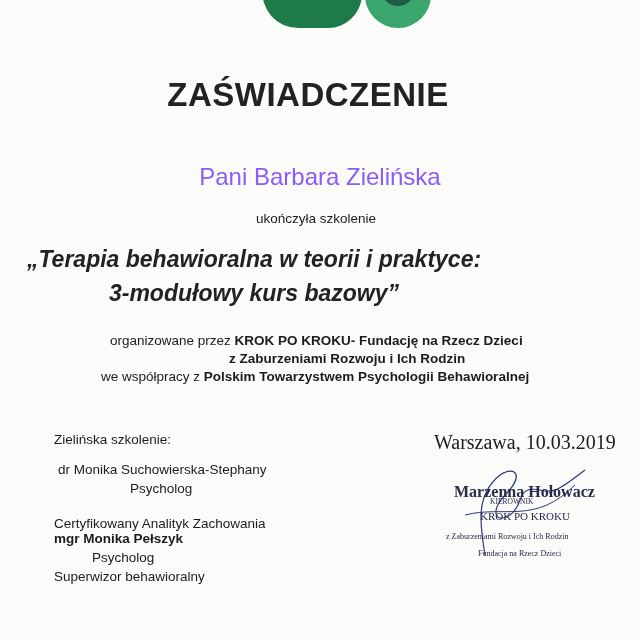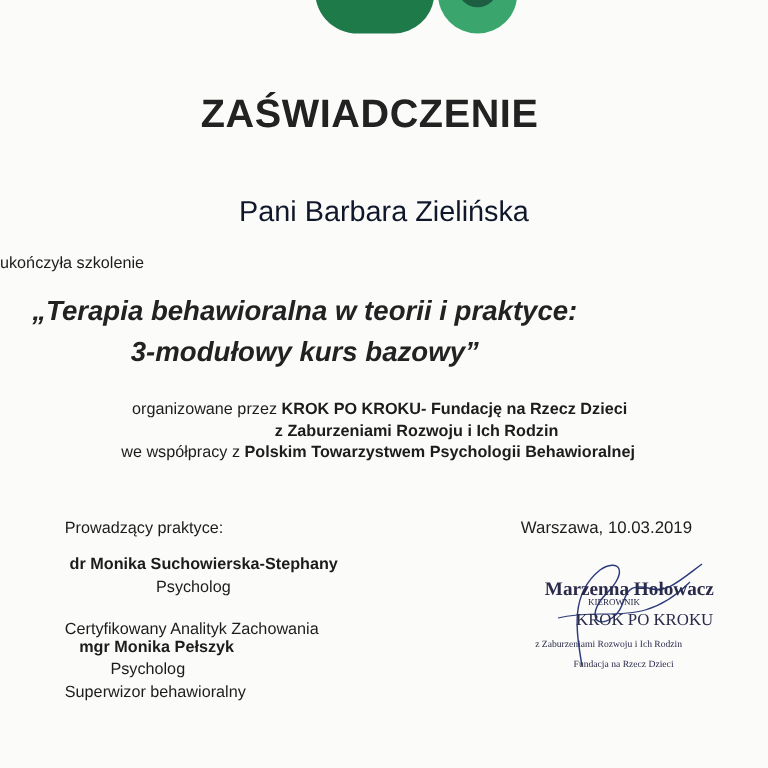--- a/index.html
+++ b/index.html
@@ -5,32 +5,32 @@
   html, body { margin:0; padding:0; }
   body { width:640px; height:640px; background:#fbfbfa; position:relative; overflow:hidden;
          font-family:"Liberation Sans", sans-serif; color:#1c1c1c; }
   .logo { position:absolute; top:-38px; left:0; width:640px; height:70px; }
   .logo .left { position:absolute; left:262px; top:0; width:100px; height:66px; background:#1f7a4a; border-radius:0 0 30px 40px; transform:skewX(-6deg); }
   .logo .right { position:absolute; left:365px; top:0; width:66px; height:66px; background:#3aa66e; border-radius:50%; }
   .logo .right:after { content:""; position:absolute; left:16px; top:10px; width:34px; height:34px; border-radius:50%; background:#1d5e43; }
   .logo .left:after { content:""; position:absolute; left:40px; top:8px; width:8px; height:26px; background:#e8f2ec; transform:rotate(-40deg); border-radius:3px; }
   .abs { position:absolute; white-space:nowrap; }
   .title { left:0; width:616px; text-align:center; top:76px; font-size:33px; font-weight:bold; letter-spacing:0.5px; color:#222; }
-  .name { left:0; width:640px; text-align:center; top:163px; font-size:24px; color:#0f172a; }
-  .completed { left:0; width:632px; top:211px; font-size:13.5px; }
+  .name { left:0; width:640px; text-align:center; top:163px; font-size:24px; color:#8b5cf6; }
+  .completed { left:0; width:632px; text-align:center; top:211px; font-size:13.5px; }
   .course { left:0; width:508px; text-align:center; font-size:23px; font-weight:bold; font-style:italic; color:#222; }
   .course.l1 { top:246px; }
   .course.l2 { top:280px; }
   .org { font-size:13.5px; }
   .org b { font-weight:bold; }
   .o1 { left:110px; top:333px; }
   .o2 { left:229px; top:351px; }
   .o3 { left:101px; top:369px; }
   .left-col { font-size:13.5px; }
-  .date { left:434px; top:431px; font-size:14px; }
+  .date { left:434px; top:431px; font-size:20px;font-family:Liberation Serif, serif; }
   .sig { position:absolute; left:445px; top:455px; width:150px; height:110px; }
   .stamp { position:absolute; font-family:"Liberation Serif", serif; color:#2a2a4a; white-space:nowrap; text-align:center; }
 </style>
 </head>
 <body>
 
 <div class="logo">
   <div class="left"></div>
   <div class="right"></div>
 </div>
@@ -38,32 +38,32 @@
 <div class="abs title">ZAŚWIADCZENIE</div>
 <div class="abs name">Pani Barbara Zielińska</div>
 <div class="abs completed">ukończyła szkolenie</div>
 <div class="abs course l1">„Terapia behawioralna w teorii i praktyce:</div>
 <div class="abs course l2">3-modułowy kurs bazowy”</div>
 
 <div class="abs org o1"><span>organizowane przez </span><b>KROK PO KROKU- Fundację na Rzecz Dzieci</b></div>
 <div class="abs org o2"><b>z Zaburzeniami Rozwoju i Ich Rodzin</b></div>
 <div class="abs org o3"><span>we współpracy z </span><b>Polskim Towarzystwem Psychologii Behawioralnej</b></div>
 
-<div class="abs left-col" style="left:54px;top:432px;">Prowadzący praktyce:</div>
-<div class="abs left-col" style="left:58px;top:462px;font-weight:bold;">dr Monika Suchowierska-Stephany</div>
+<div class="abs left-col" style="left:54px;top:432px;">Zielińska szkolenie:</div>
+<div class="abs left-col" style="left:58px;top:462px;font-weight:normal;">dr Monika Suchowierska-Stephany</div>
 <div class="abs left-col" style="left:130px;top:481px;">Psycholog</div>
 <div class="abs left-col" style="left:54px;top:516px;">Certyfikowany Analityk Zachowania</div>
-<div class="abs left-col" style="left:54px;top:531px;font-weight:bold;margin-left:12px;">mgr Monika Pełszyk</div>
+<div class="abs left-col" style="left:54px;top:531px;font-weight:bold;">mgr Monika Pełszyk</div>
 <div class="abs left-col" style="left:92px;top:550px;">Psycholog</div>
 <div class="abs left-col" style="left:54px;top:569px;">Superwizor behawioralny</div>
 
 <div class="abs date">Warszawa, 10.03.2019</div>
 
 <svg class="sig" viewBox="0 0 150 110">
   <path d="M40 100 C35 70 30 40 55 20 C70 10 80 20 60 40 C45 55 50 70 65 60 C80 50 70 30 95 35 C110 40 120 30 140 15" fill="none" stroke="#2b3a7a" stroke-width="1.2"></path>
   <path d="M20 60 C60 50 90 70 130 30" fill="none" stroke="#2b3a7a" stroke-width="1"></path>
 </svg>
 
 <div class="stamp" style="left:454px;top:483px;font-size:16px;font-weight:bold;">Marzenna Hołowacz</div>
 <div class="stamp" style="left:490px;top:497px;font-size:7.5px;">KIEROWNIK</div>
-<div class="stamp" style="left:480px;top:510px;font-size:14px;">KROK PO KROKU</div>
+<div class="stamp" style="left:480px;top:510px;font-size:11px;">KROK PO KROKU</div>
 <div class="stamp" style="left:478px;top:549px;font-size:8px;">Fundacja na Rzecz Dzieci</div>
 <div class="stamp" style="left:446px;top:532px;font-size:8px;">z Zaburzeniami Rozwoju i Ich Rodzin</div>
 
 </body></html>

